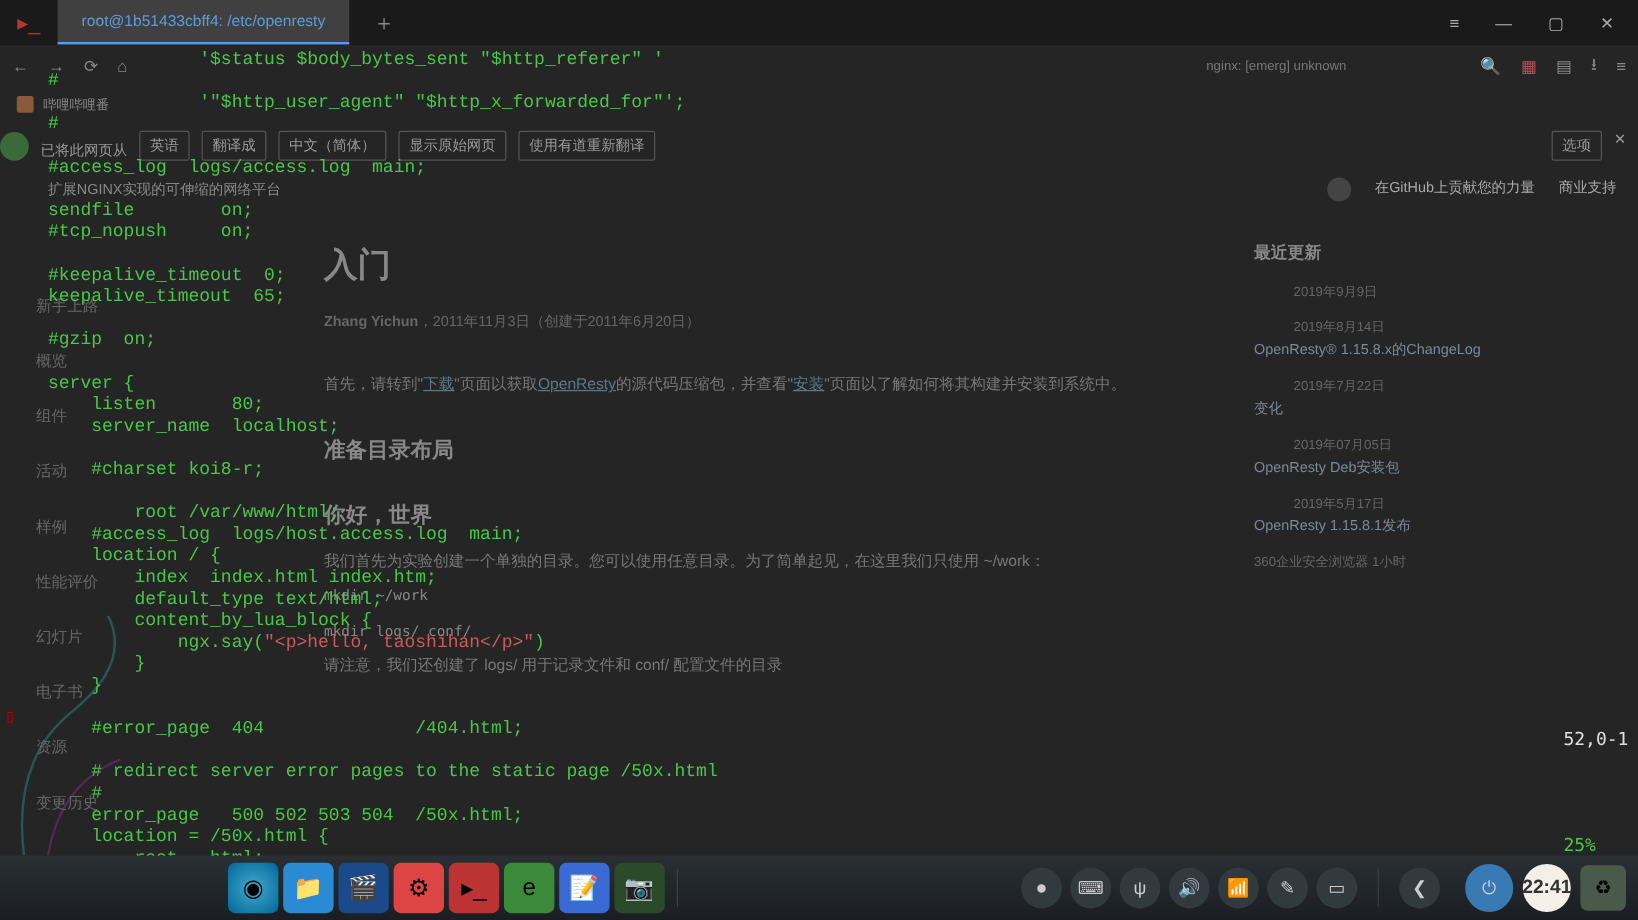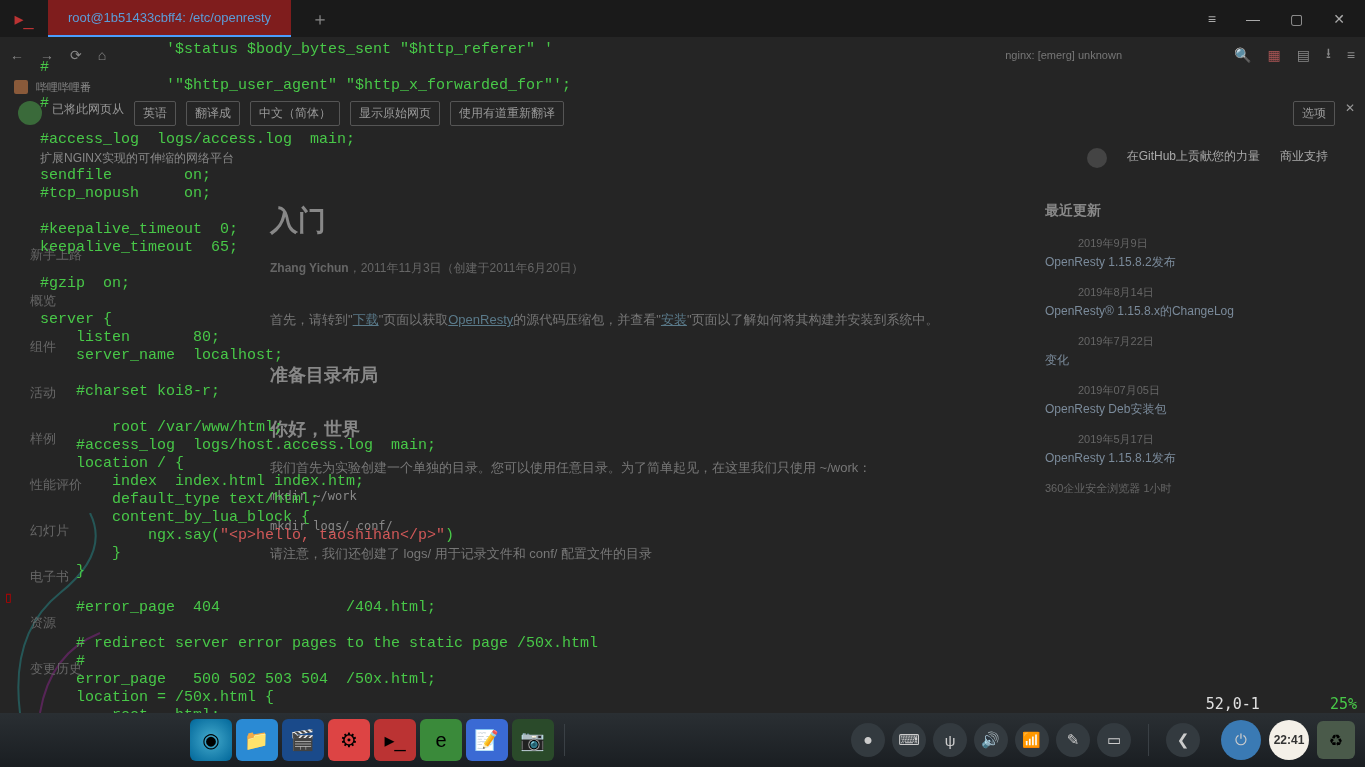--- a/index.html
+++ b/index.html
@@ -1,41 +1,41 @@
 <!DOCTYPE html>
 <html><head>
 <meta charset="utf-8">
 <style>
 * { margin:0; padding:0; box-sizing:border-box; }
 body { width:1365px; height:767px; background:#000; font-family:sans-serif; overflow:hidden; position:relative; }
 
 
 .titlebar { height:37px; background:#1a1a1a; display:flex; align-items:center; position:relative; z-index:100; }
 .app-icon { width:48px; height:37px; display:flex; align-items:center; justify-content:center; color:#b33; font-size:18px; }
-.tab { background:#7f1d1d; color:#5b9dd9; padding:8px 20px; font-size:13px; border-bottom:2px solid #4a9eff; height:37px; display:flex; align-items:center; }
+.tab { background:#404040; color:#5b9dd9; padding:8px 20px; font-size:13px; border-bottom:2px solid #4a9eff; height:37px; display:flex; align-items:center; }
 .tab-plus { color:#888; padding:0 20px; font-size:18px; cursor:pointer; }
 .titlebar-right { margin-left:auto; display:flex; gap:14px; padding-right:12px; color:#aaa; }
 .titlebar-right span { font-size:14px; cursor:pointer; padding:4px 8px; }
 
 
 .browser-bg { position:absolute; top:37px; left:0; right:0; bottom:0; background:#6a6a6a; opacity:0.35; z-index:1; }
 .browser-content { position:absolute; top:37px; left:0; right:0; bottom:54px; z-index:2; }
 .browser-toolbar { height:36px; display:flex; align-items:center; padding:0 10px; gap:16px; color:#888; font-size:14px; }
 .addr-err { margin-left:auto; font-size:11px; color:#777; margin-right:96px; }
 
 .pinned { height:28px; padding-left:14px; display:flex; align-items:center; gap:8px; font-size:11px; color:#888; }
 .pinned-icon { width:14px; height:14px; background:#8a5a3a; border-radius:2px; }
 
-.trans-bar { height:33px; display:flex; align-items:flex-start; padding-left:18px; gap:10px; font-size:12px; color:#999; position:relative; }
+.trans-bar { height:33px; display:flex; align-items:flex-end; gap:10px; font-size:12px; color:#999; position:relative; }
 .trans-circle { width:24px; height:24px; border-radius:50%; background:#3a6a3a; }
 .trans-btn { border:1px solid #555; padding:3px 8px; border-radius:2px; color:#999; background:transparent; font-size:12px; }
 .trans-right { margin-left:auto; display:flex; gap:10px; padding-right:10px; }
 
 .page-header { height:48px; display:flex; align-items:center; padding-left:40px; font-size:12px; color:#888; gap:20px; }
-.github-link { margin-left:auto; padding-right:37px; display:flex; gap:20px; color:#aaa; font-size:12px; }
+.github-link { margin-left:auto; padding-right:18px; display:flex; gap:20px; color:#aaa; font-size:12px; }
 .gh-icon { width:20px; height:20px; background:#444; border-radius:50%; }
 
 .page-main { display:flex; padding:0 30px; }
 .sidebar { width:200px; padding-top:50px; }
 .sidebar-item { color:#666; font-size:13px; padding:14px 0; }
 .article { flex:1; padding:20px 40px 0 40px; color:#777; }
 .article h1 { font-size:28px; color:#888; margin-bottom:20px; }
 .byline { font-size:12px; color:#666; margin-bottom:30px; }
 .article p { font-size:13px; line-height:26px; }
 .article .link { color:#5a7a8a; text-decoration:underline; }
@@ -46,35 +46,35 @@
 .news-item { margin-bottom:14px; }
 .news-date { font-size:11px; color:#666;margin-left:33px; }
 .news-title { font-size:12px; color:#7a8a9a; margin-top:3px; }
 
 
 .terminal { position:absolute; top:37px; left:0; right:0; bottom:54px; z-index:50;
   font-family:Liberation Mono, monospace; font-size:15px; line-height:18px;
   color:#48c848; padding:4px 0 0 4px; white-space:pre; }
 .terminal .str { color:#d05858; }
 .status-line { position:absolute; bottom:54px; right:8px; z-index:60;
-  font-family:monospace; font-size:15px; display:flex; gap:70px; }
+  font-family:monospace; font-size:15px; display:flex; gap:70px;flex-direction:column; }
 .status-line .pos { color:#e0e0e0; }
 .status-line .pct { color:#48c848; }
 
 
 .taskbar { position:absolute; bottom:0; left:0; right:0; height:54px;
   background:linear-gradient(#2a2f33,#1a1e22); display:flex; align-items:center;
   padding:0 10px; gap:0; z-index:200; }
 .dock { display:flex; gap:4px; margin-left:180px; align-items:center; }
 .app { width:42px; height:42px; border-radius:6px; display:flex; align-items:center; justify-content:center; font-size:20px; cursor:pointer; }
 .sep { width:1px; height:32px; background:#3a4045; margin:0 10px; }
 .tray { margin-left:auto; display:flex; gap:7px; align-items:center; }
 .tray .app { width:34px; height:34px; font-size:15px; background:#333a3f; border-radius:50%; color:#ccc; }
 .tray-r { display:flex; gap:8px; align-items:center; margin-left:14px; }
-.clock { width:40px; height:40px; border-radius:50%; background:#f4f0e8; color:#333; display:flex; align-items:center; justify-content:center; font-size:12px; font-weight:bold;text-align:center; }
+.clock { width:40px; height:40px; border-radius:50%; background:#f4f0e8; color:#333; display:flex; align-items:center; justify-content:center; font-size:16px; font-weight:bold;text-align:center; }
 .trash { width:38px; height:38px; border-radius:6px; background:#4a5a4a; display:flex; align-items:center; justify-content:center; }
 
 .bg-art { position:absolute; left:0; bottom:54px; width:180px; height:200px; z-index:0; opacity:.3; }
 .bg-art svg { width:100%; height:100%; }
 .term-gutter { position:absolute; left:4px; top:588px; z-index:55; color:#b00; font-family:monospace; font-size:15px; }
 </style>
 </head>
 <body>
 
 <div class="titlebar">
@@ -154,21 +154,20 @@
       <h2>你好，世界</h2>
       <p>我们首先为实验创建一个单独的目录。您可以使用任意目录。为了简单起见，在这里我们只使用 ~/work：</p>
       <div class="codeblk">mkdir ~/work</div>
       <div class="codeblk">mkdir logs/ conf/</div>
       <p>请注意，我们还创建了 logs/ 用于记录文件和 conf/ 配置文件的目录</p>
     </div>
     <div class="aside">
       <h3>最近更新</h3>
       <div class="news-item">
           <div class="news-date">2019年9月9日</div>
-          <div class="news-title">OpenResty 1.15.8.2发布</div>
         </div>
       <div class="news-item">
           <div class="news-date">2019年8月14日</div>
           <div class="news-title">OpenResty® 1.15.8.x的ChangeLog</div>
         </div>
       <div class="news-item">
           <div class="news-date">2019年7月22日</div>
           <div class="news-title">变化</div>
         </div>
       <div class="news-item">

